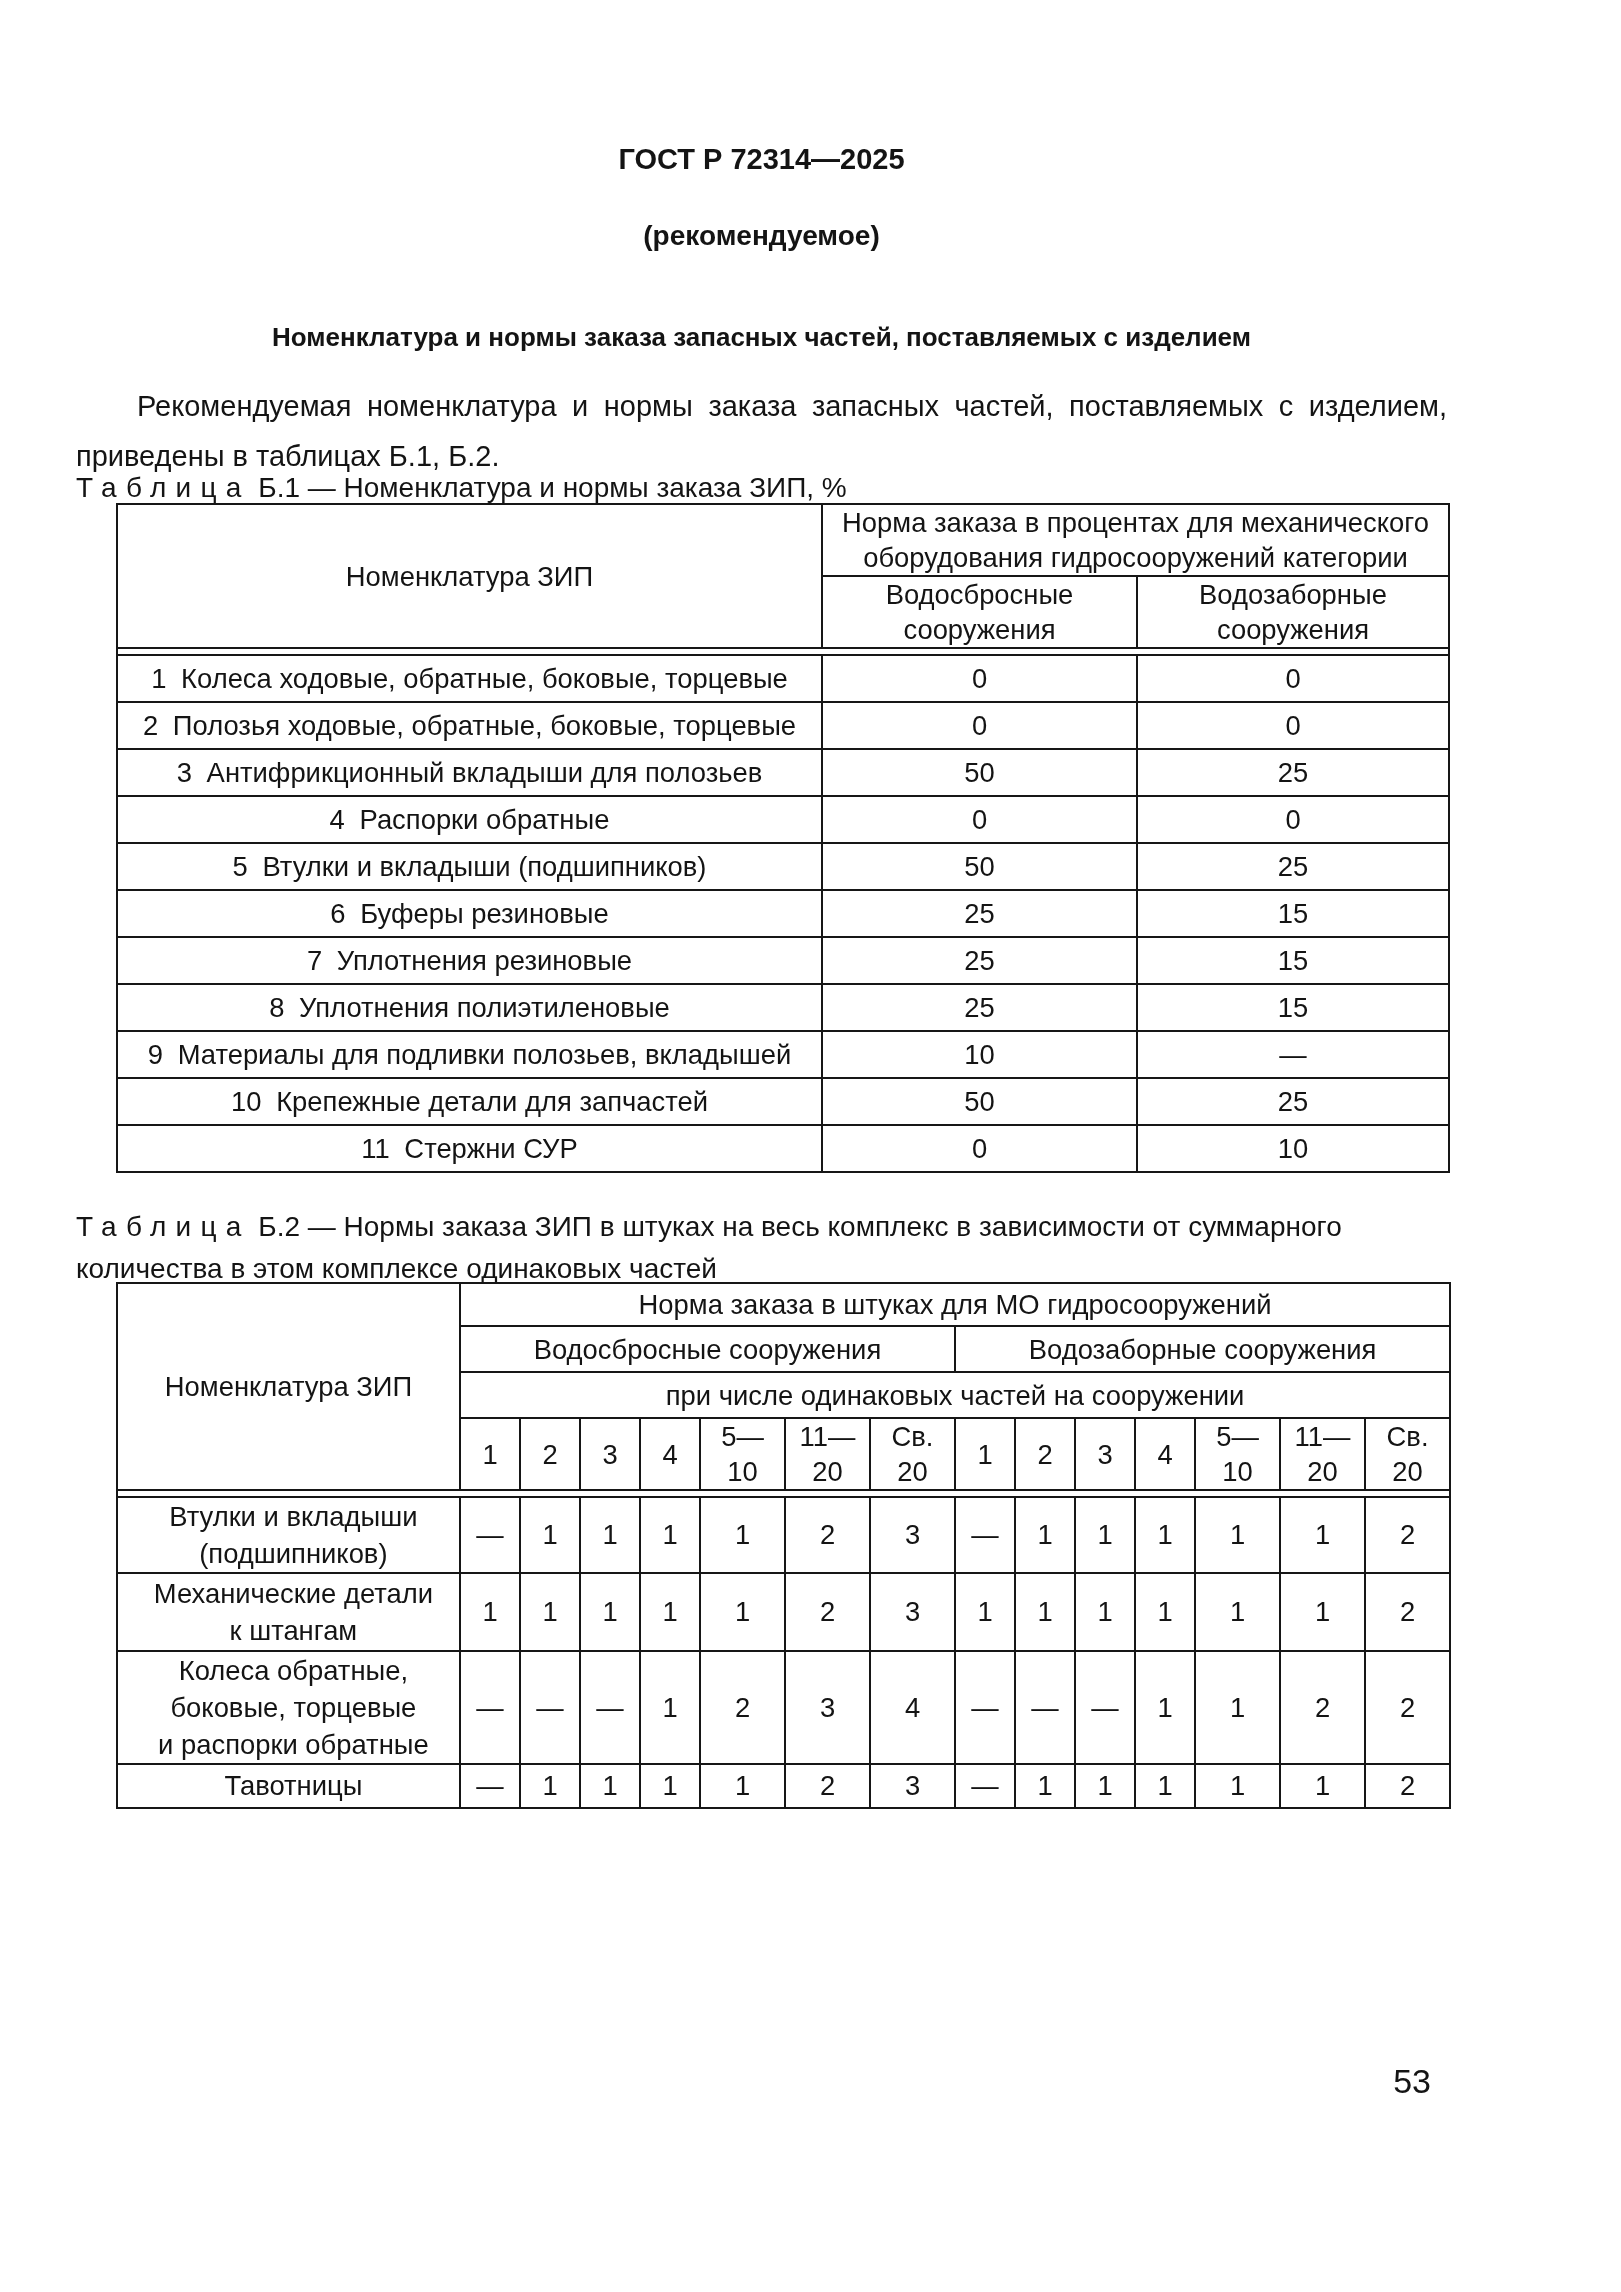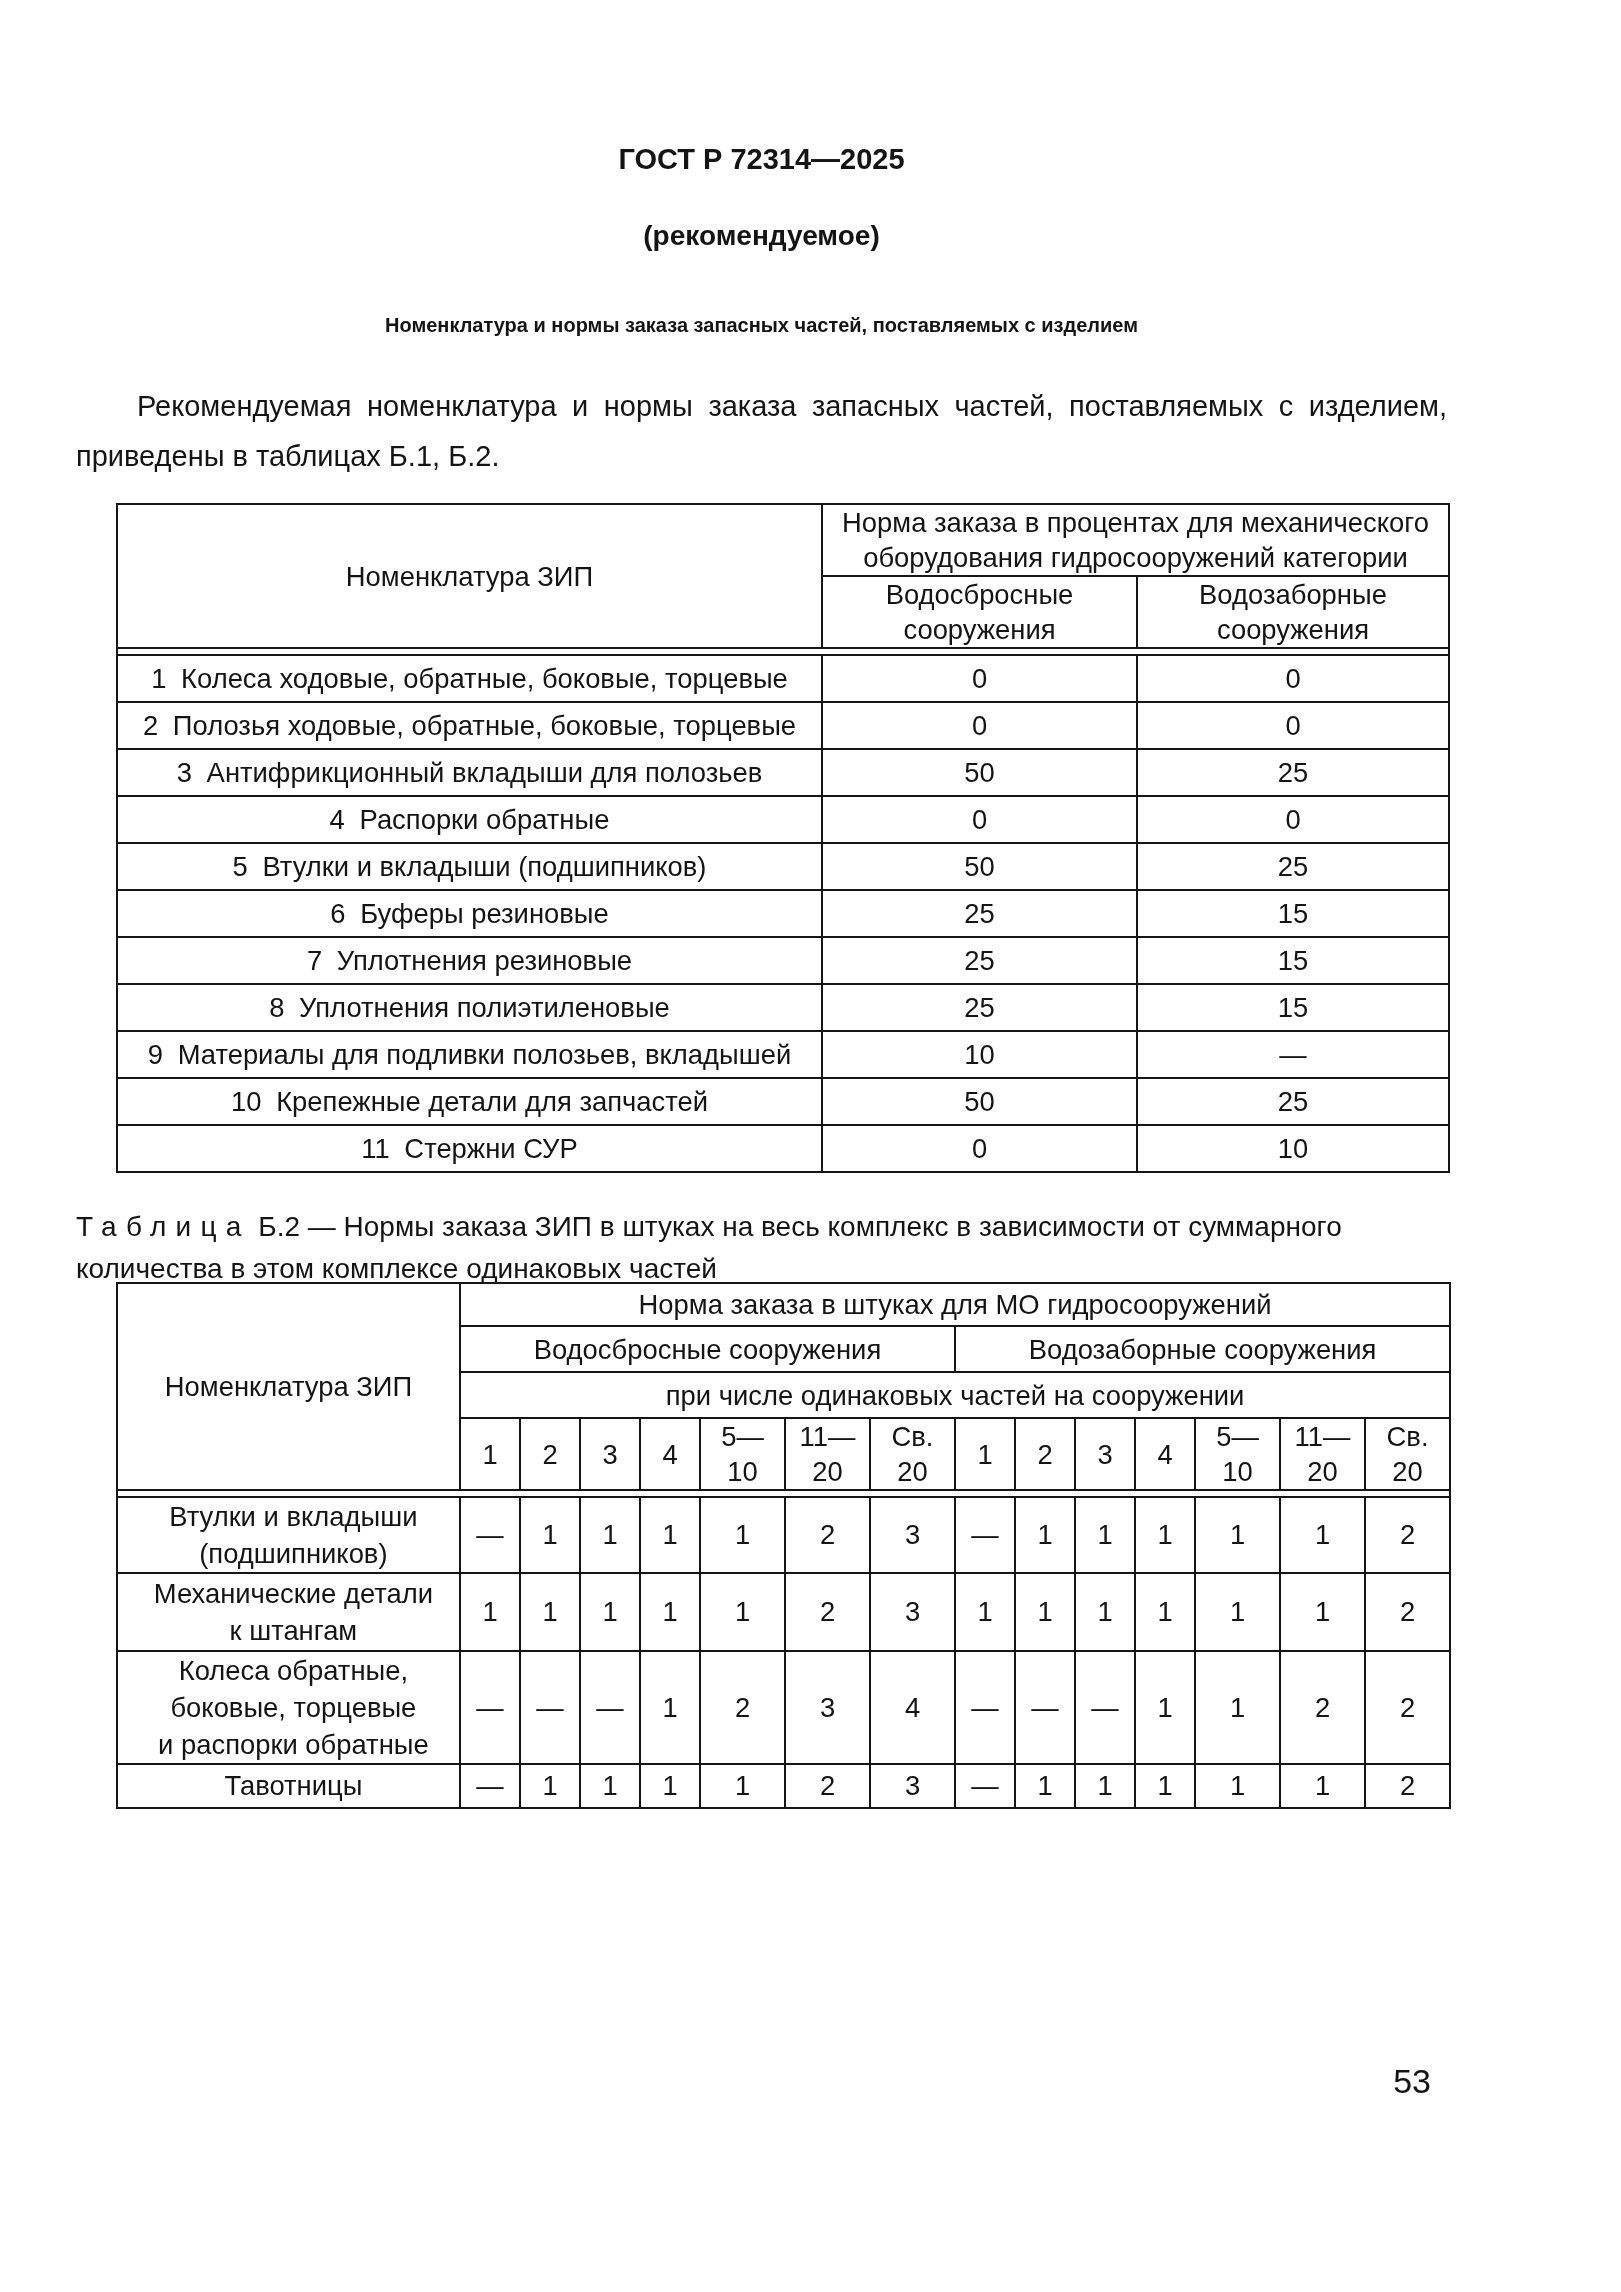--- a/index.html
+++ b/index.html
@@ -22,25 +22,25 @@
   .appendix {
     position: absolute;
     top: 218px; left: 76px; width: 1371px;
     text-align: center;
     font-weight: bold;
     font-size: 28px;
     line-height: 36px;
   }
   .title {
     position: absolute;
-    top: 314px; left: 76px; width: 1371px;
+    top: 322px; left: 76px; width: 1371px;
     margin: 0;
     text-align: center;
     font-weight: bold;
-    font-size: 20px;
+    font-size: 26px;
   }
   .intro {
     position: absolute;
     top: 381px; left: 76px; width: 1371px;
     margin: 0;
     font-size: 29px;
     line-height: 50px;
     text-align: justify;
     text-indent: 61px;
   }
@@ -128,20 +128,23 @@
   <div class="doc-header">ГОСТ Р 72314—2025</div>
 
   <div class="appendix">
     <div>(рекомендуемое)</div>
   </div>
 
   <h1 class="title">Номенклатура и нормы заказа запасных частей, поставляемых с изделием</h1>
 
   <p class="intro">Рекомендуемая номенклатура и нормы заказа запасных частей, поставляемых с изделием, приведены в таблицах Б.1, Б.2.</p>
 
+  <p class="caption caption-b1">
+    <span class="spaced">Таблица</span><span class="cap-rest">Б.1 — Номенклатура и нормы заказа ЗИП, %</span>
+  </p>
 
   <table class="gost t1">
     <colgroup>
       <col style="width:705px">
         <col style="width:315px">
         <col style="width:312px">
     </colgroup>
     <tbody>
         <tr class="h1row">
       <td rowspan="2">Номенклатура ЗИП</td>

